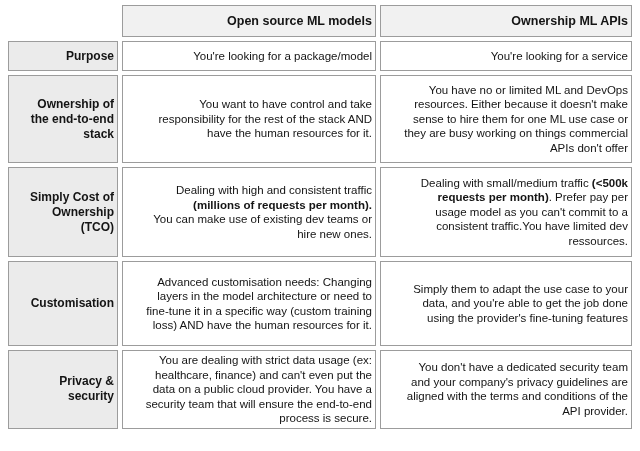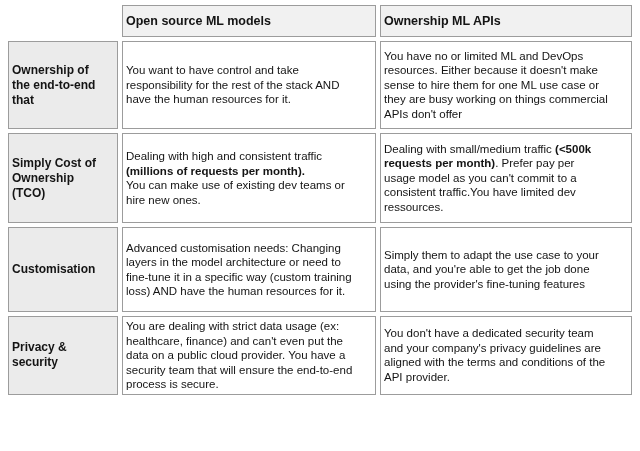--- a/index.html
+++ b/index.html
@@ -17,21 +17,21 @@
     border-collapse: separate;
     border-spacing: 4px;
     table-layout: fixed;
     margin: 1px 0 0 4px;
     width: 632px;
   }
   .cmp th, .cmp td {
     box-sizing: border-box;
     border: 1px solid #9c9c9c;
     vertical-align: middle;
-    text-align: left;
+    text-align: right;
     white-space: pre-line;
     color: #141414;
     padding: 2px 3px;
     overflow: hidden;
   }
   .cmp col.c-label  { width: 110px; }
   .cmp col.c-open   { width: 254px; }
   .cmp col.c-comm   { width: 252px; }
 
   .cmp th.corner {
@@ -74,24 +74,29 @@
     <col class="c-comm">
   </colgroup>
   <thead>
     <tr>
       <th class="corner"></th>
       <th class="colhead">Open source ML models</th>
       <th class="colhead">Ownership ML APIs</th>
     </tr>
   </thead>
   <tbody>
+    <tr class="r-purpose">
+      <th class="rowlabel">Purpose</th>
+      <td><span>You're looking for a package/model</span></td>
+      <td><span>You're looking for a service</span></td>
+    </tr>
     <tr class="r-ownership">
       <th class="rowlabel">Ownership of
 the end-to-end
-that</th>
+stack</th>
       <td><span>You want to have control and take
 responsibility for the rest of the stack AND
 have the human resources for it.</span></td>
       <td><span>You have no or limited ML and DevOps
 resources. Either because it doesn't make
 sense to hire them for one ML use case or
 they are busy working on things commercial
 APIs don't offer</span></td>
     </tr>
     <tr class="r-tco">

